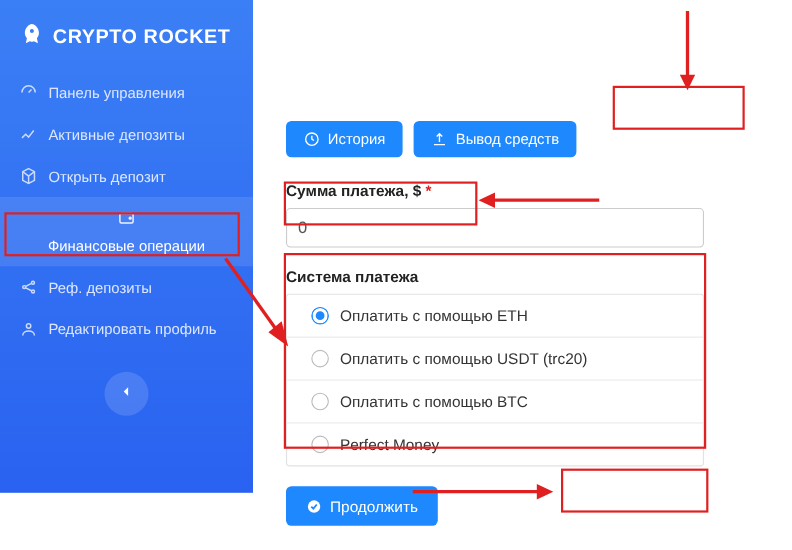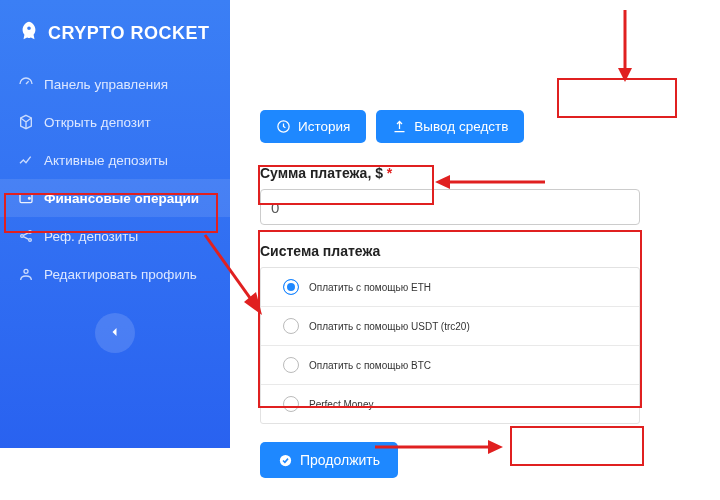--- a/index.html
+++ b/index.html
@@ -7,32 +7,32 @@
   .app { display: flex; width: 720px; height: 500px; }
   .sidebar {
     width: 230px; height: 448px;
     background: linear-gradient(180deg, #3b7ff5 0%, #2962f0 100%);
     color: #fff; display: flex; flex-direction: column;
     padding-top: 10px;
   }
   .brand { display: flex; align-items: center; gap: 8px; padding: 10px 18px 18px 18px; font-weight: 700; font-size: 18px; letter-spacing: .5px; }
   .nav { display: flex; flex-direction: column; }
   .nav-item { display: flex; align-items: center; gap: 10px; padding: 11px 18px; font-size: 13.5px; cursor: pointer; color: #dce7ff; }
-  .nav-item.active { background: rgba(255,255,255,.10); color: #fff; font-weight: 700; }
+  .nav-item.active { background: rgba(255,255,255,.10); color: #fff; font-weight: 400; flex-direction: column; }
   .nav-item .ico { width: 16px; height: 16px; opacity: .9; flex-shrink:0; }
   .collapse { margin: 20px auto 0; width: 40px; height: 40px; border-radius: 50%; background: rgba(255,255,255,.14); display:flex; align-items:center; justify-content:center; cursor:pointer; }
   .content { flex: 1; padding: 30px 30px 0 30px; position: relative; }
   .tabs { display:flex; gap: 10px; margin-top: 80px; margin-bottom: 22px; }
   .tab { display:flex; align-items:center; gap:7px; background:#1e88ff; color:#fff; border:none; border-radius:5px; padding:9px 16px; font-size:13.5px; font-weight:500; cursor:pointer;justify-content:center; }
   .tab .ti { width:15px; height:15px; }
   .field-label { font-size:14px; font-weight:700; color:#222; margin-bottom:8px; }
   .req { color:#e02020; }
   .amount-input { width:380px; height:36px; border:1px solid #ccc; border-radius:4px; padding:0 10px; font-size:15px; color:#555; margin-bottom:18px; }
   .pay-list { border:1px solid #e2e2e2; border-radius:3px; width:380px; }
-  .pay-row { display:flex; align-items:center; gap:10px; padding:11px 22px; border-bottom:1px solid #e9e9e9; font-size:10px; color:#333; cursor:pointer; }
+  .pay-row { display:flex; align-items:center; gap:10px; padding:11px 22px; border-bottom:1px solid #e9e9e9; font-size:14px; color:#333; cursor:pointer; }
   .pay-row:last-child { border-bottom:none; }
   .radio { width:16px; height:16px; border-radius:50%; border:1.5px solid #bbb; flex-shrink:0; }
   .radio.checked { border-color:#1e88ff; background:#1e88ff; box-shadow: inset 0 0 0 3px #fff; background:#1e88ff; }
   .submit-wrap { width:380px; display:flex; margin-top:18px; }
   .submit { display:flex; align-items:center; gap:7px; background:#1e88ff; color:#fff; border:none; border-radius:5px; padding:10px 18px; font-size:14px; font-weight:500; cursor:pointer; }
   .submit .ci { width:15px; height:15px; }
   
   .ann { position:absolute; border:2.5px solid #e02020; pointer-events:none; }
   .arrow { position:absolute; pointer-events:none; }
 </style>
@@ -52,30 +52,30 @@
     <nav class="nav">
       <div class="nav-item">
         <span class="ico"><svg viewBox="0 0 24 24" width="16" height="16" fill="none" stroke="#dce7ff" stroke-width="2">
               <path d="M3 12a9 9 0 0118 0"></path>
               <path d="M12 12l4-4"></path>
             </svg></span>
         <span>Панель управления</span>
       </div>
       <div class="nav-item">
         <span class="ico"><svg viewBox="0 0 24 24" width="16" height="16" fill="none" stroke="#dce7ff" stroke-width="2">
+              <path d="M3 17l5-5 4 4 7-9"></path>
+            </svg></span>
+        <span>Активные депозиты</span>
+      </div>
+      <div class="nav-item">
+        <span class="ico"><svg viewBox="0 0 24 24" width="16" height="16" fill="none" stroke="#dce7ff" stroke-width="2">
               <path d="M12 2l8 4v12l-8 4-8-4V6z"></path>
               <path d="M12 22V12M4 6l8 6 8-6"></path>
             </svg></span>
         <span>Открыть депозит</span>
-      </div>
-      <div class="nav-item">
-        <span class="ico"><svg viewBox="0 0 24 24" width="16" height="16" fill="none" stroke="#dce7ff" stroke-width="2">
-              <path d="M3 17l5-5 4 4 7-9"></path>
-            </svg></span>
-        <span>Активные депозиты</span>
       </div>
       <div class="nav-item active">
         <span class="ico"><svg viewBox="0 0 24 24" width="16" height="16" fill="none" stroke="#fff" stroke-width="2">
               <rect x="3" y="6" width="18" height="13" rx="2"></rect>
               <circle cx="17" cy="12.5" r="1.3" fill="#fff"></circle>
             </svg></span>
         <span>Финансовые операции</span>
       </div>
       <div class="nav-item">
         <span class="ico"><svg viewBox="0 0 24 24" width="16" height="16" fill="none" stroke="#dce7ff" stroke-width="2">

